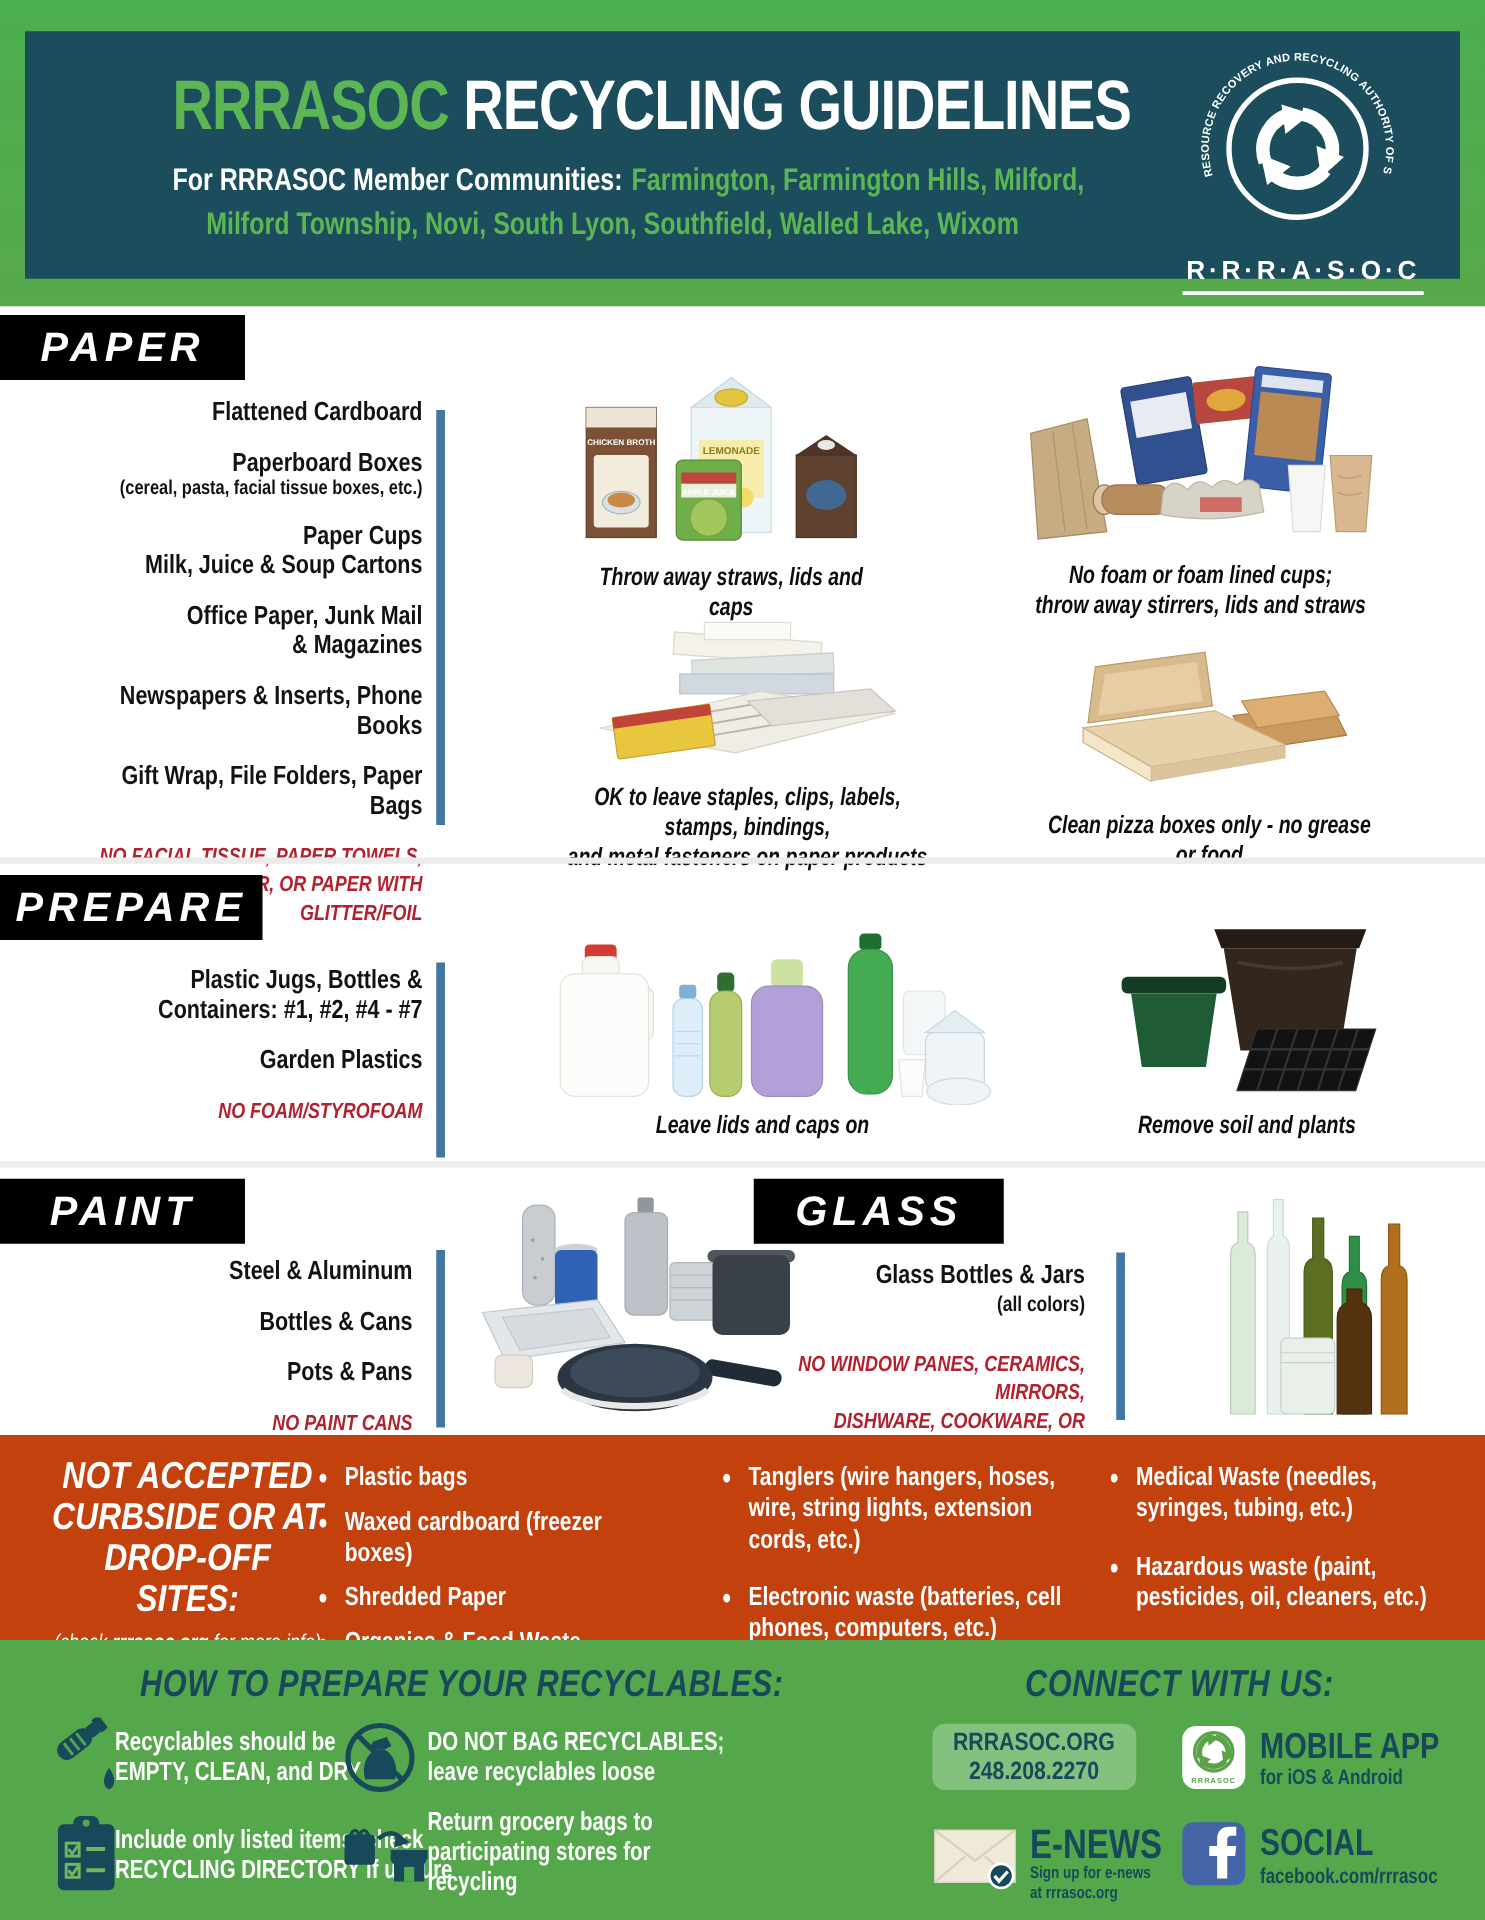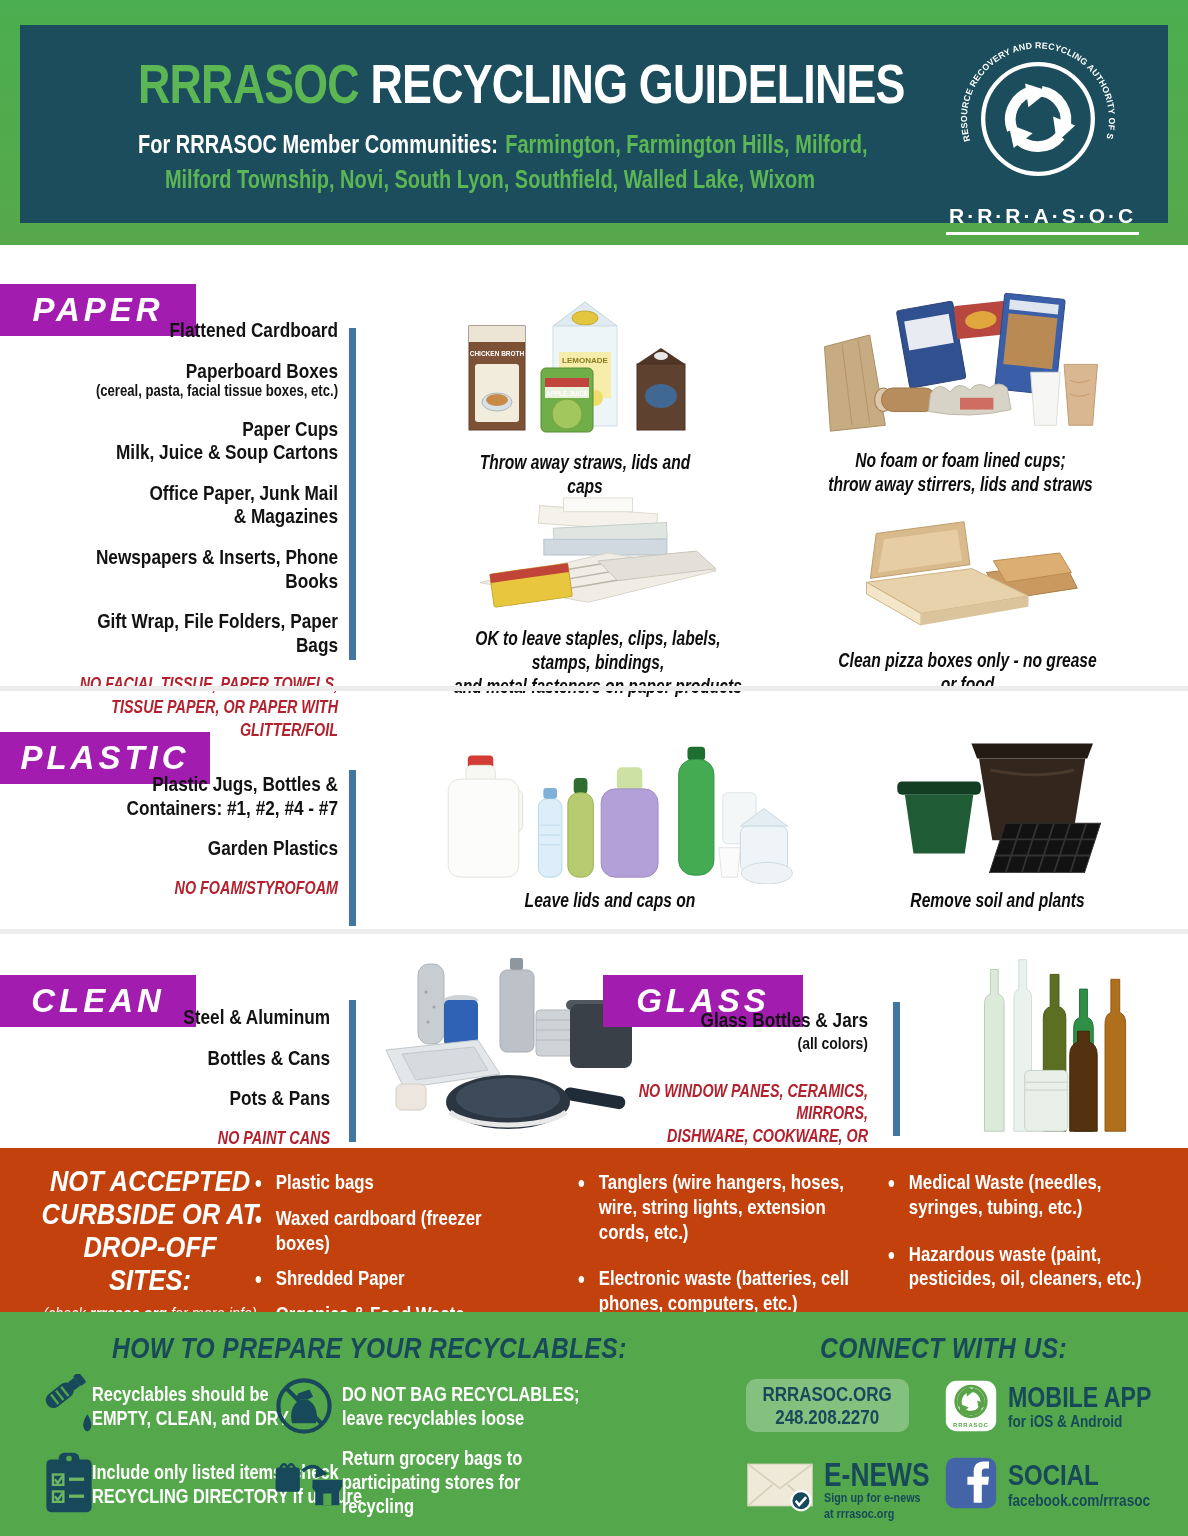--- a/index.html
+++ b/index.html
@@ -17,23 +17,23 @@
   .sub1,.sub2{font-size:25px;font-weight:bold;transform:scaleX(0.8);transform-origin:50% 0;
               white-space:nowrap;margin-top:6px;}
   .sub1{margin-top:14px;}
   .sublabel{color:#fff;margin-right:9px;}
   .green-txt{color:#5cb654;}
   .logo-wrap{position:absolute;right:38px;top:8px;width:184px;text-align:center;}
   .logo-acronym{display:inline-block;margin-top:-6px;color:#fff;font-weight:bold;font-size:21px;
                 letter-spacing:3px;border-bottom:3px solid #fff;padding:0 3px 4px;}
 
   
-  .sec-label{position:absolute;background:#a21caf;color:#fff;font-style:italic;font-weight:bold;
+  .sec-label{position:absolute;background:#000000;color:#fff;font-style:italic;font-weight:bold;
              font-size:33px;letter-spacing:4px;display:flex;align-items:center;justify-content:center;
-             height:52px;margin-top:32px;}
+             height:52px;}
   .left-col{position:absolute;left:0;width:338px;text-align:right;transform:scaleX(0.82);
             transform-origin:100% 0;color:#121212;}
   .pitem{font-weight:bold;font-size:21px;line-height:1.12;margin-bottom:17px;}
   .pitem .sub{font-size:16px;font-weight:bold;}
   .warn{font-style:italic;font-weight:bold;color:#b2212d;font-size:17.5px;line-height:1.3;margin-top:6px;}
   .vline{position:absolute;width:7px;background:#4377a3;}
   .cap{position:absolute;font-style:italic;font-weight:bold;font-size:20px;color:#0d0d0d;
        text-align:center;line-height:1.2;transform:scaleX(0.78);transform-origin:50% 0;}
   .fig{position:absolute;}
   .divider{position:absolute;left:0;width:1188px;height:5px;background:#ececec;}
@@ -227,21 +227,21 @@
     <polygon points="16,68 118,54 112,10 22,22" fill="#d9ba8c" stroke="#bc9c6a"></polygon>
     <polygon points="24,62 110,50 105,18 30,28" fill="#e6cda4"></polygon>
     <polygon points="12,72 120,58 178,86 68,104" fill="#e8d2ab" stroke="#cdb285"></polygon>
     <polygon points="12,72 68,104 68,116 12,84" fill="#f4e6c8" stroke="#cdb285"></polygon>
     <polygon points="68,104 178,86 178,97 68,116" fill="#dbc49c"></polygon>
   </svg>
   <div class="cap" style="left:795px;top:648px;width:345px;">Clean pizza boxes only - no grease or food</div>
 
   <div class="divider" style="top:686px;"></div>
 
-  <div class="sec-label" style="left:0;top:700px;width:210px;">PLASTIC</div>
+  <div class="sec-label" style="left:0;top:700px;width:210px;">PREPARE</div>
 
   <div class="left-col" style="top:772px;">
     <div class="pitem">
       <div>Plastic Jugs, Bottles &amp;</div>
       <div>Containers: #1, #2, #4 - #7</div>
     </div>
     <div class="pitem">
         <div>Garden Plastics</div>
       </div>
     <div class="warn">NO FOAM/STYROFOAM</div>
@@ -279,21 +279,21 @@
     <path d="M22,66 h72 l-9,62 h-54 z" fill="#1f5c36"></path>
     <g transform="translate(128,96) skewX(-18)">
       <rect x="0" y="0" width="100" height="52" fill="#121212" stroke="#2f2f2f"></rect>
       <path d="M17,0 V52 M34,0 V52 M51,0 V52 M68,0 V52 M85,0 V52 M0,17 H100 M0,34 H100" stroke="#333333" stroke-width="2" fill="none"></path>
     </g>
   </svg>
   <div class="cap" style="left:845px;top:888px;width:305px;">Remove soil and plants</div>
 
   <div class="divider" style="top:929px;"></div>
 
-  <div class="sec-label" style="left:0;top:943px;width:196px;">CLEAN</div>
+  <div class="sec-label" style="left:0;top:943px;width:196px;">PAINT</div>
 
   <div class="left-col" style="top:1005px;width:330px;">
     <div class="pitem">Steel &amp; Aluminum</div>
     <div class="pitem">Bottles &amp; Cans</div>
     <div class="pitem">Pots &amp; Pans</div>
     <div class="warn">NO PAINT CANS</div>
   </div>
 
   <div class="vline" style="left:349px;top:1000px;height:142px;"></div>
 

